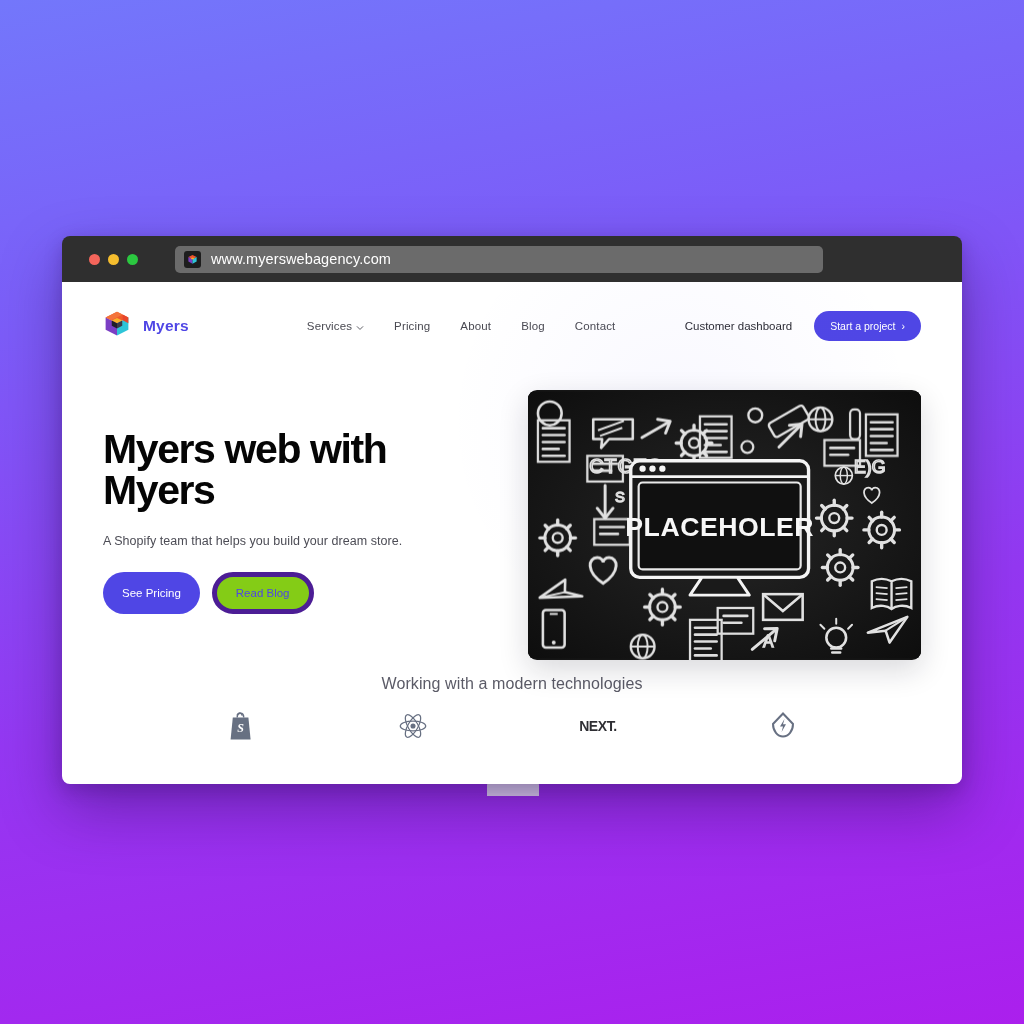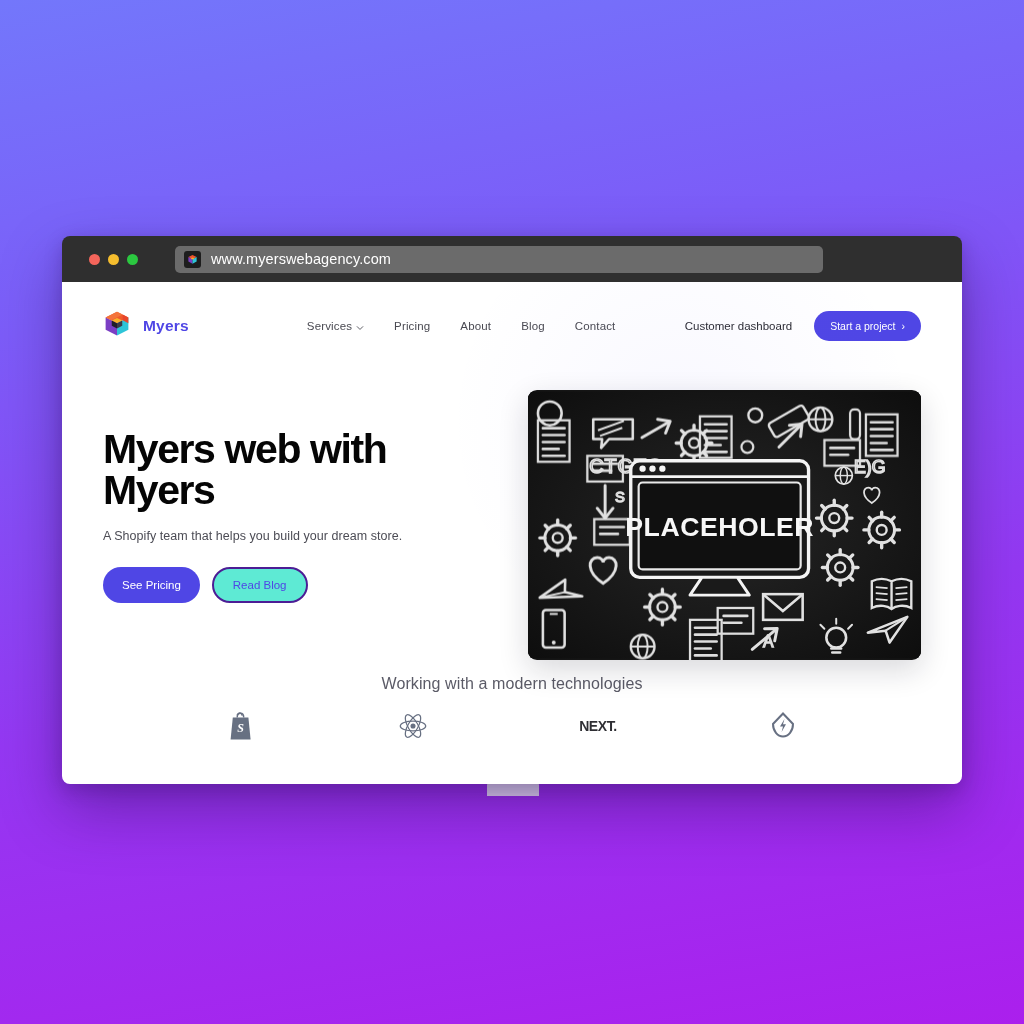--- a/index.html
+++ b/index.html
@@ -166,43 +166,43 @@
   #hero-copy { width: 430px; padding-top: 39px; }
   #hero-title {
     font-size: 41px;
     line-height: 1.0;
     letter-spacing: -1.4px;
     color: #050505;
     font-weight: bold;
     max-width: 310px;
   }
   #hero-sub {
-    margin-top: 18px;
+    margin-top: 23px;
     color: #4c4c55;
     font-size: 12.5px;
     letter-spacing: .05px;
   }
   #hero-actions { margin-top: 24px; display: flex; gap: 12px; }
   .btn {
     border-radius: 999px;
     font-size: 11.5px;
     padding: 10px 19px;
     cursor: pointer;
     font-family: inherit;
     white-space: nowrap;
   }
   #see-pricing {
     background: #4f46e5;
     color: #fff;
     border: none;
   }
   #read-blog {
-    background: #5eead4;
+    background: #84cc16;
     color: #4f46e5;
-    border: 2px solid #4c1d95;
+    border: 5px solid #4c1d95;
   }
 
   
   #hero-image {
     width: 398px;
     height: 270px;
     border-radius: 9px;
     overflow: hidden;
     margin-left: auto;
     background: #151515;

